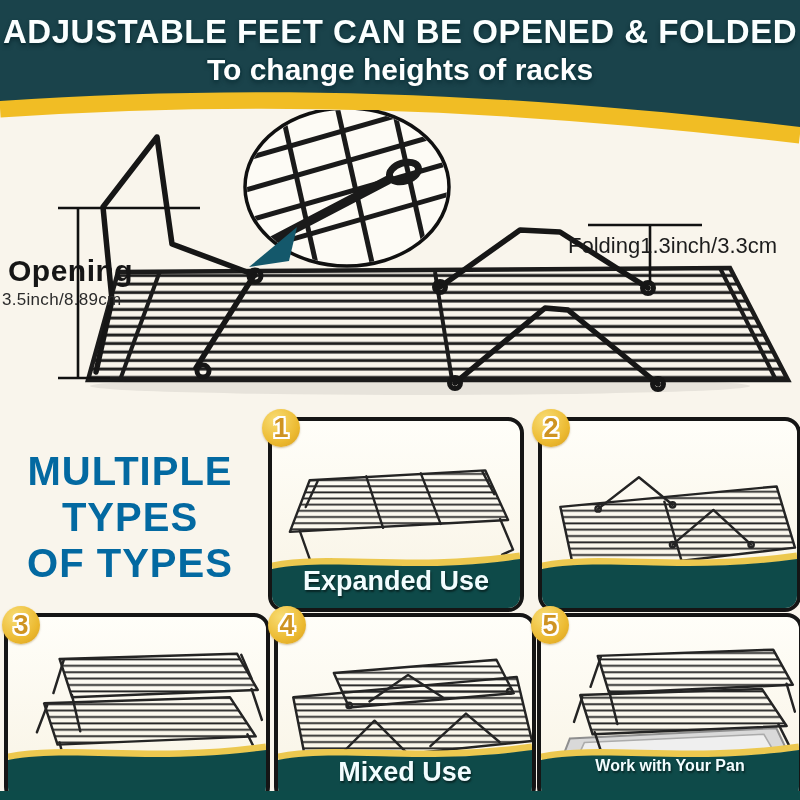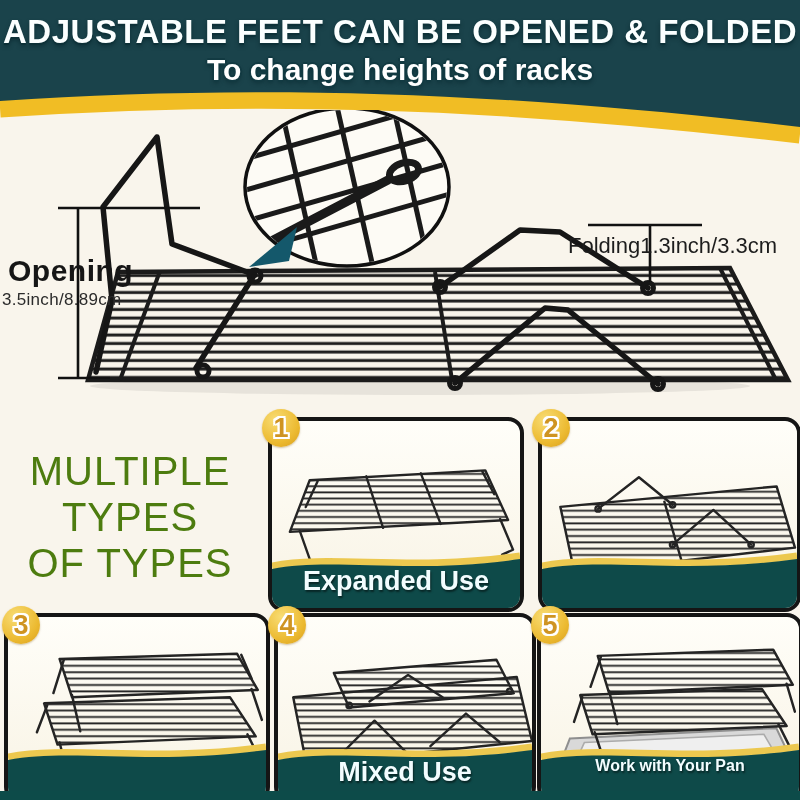--- a/index.html
+++ b/index.html
@@ -33,21 +33,21 @@
   }
   .opening-value{
     position:absolute;top:290px;left:2px;font-size:17px;color:#2b2b2b;letter-spacing:.3px;
   }
   .folding-label{
     position:absolute;top:233px;left:568px;font-size:22px;color:#1d1d1d;white-space:nowrap;
   }
   
   .uses-heading{
     position:absolute;top:448px;left:10px;width:240px;text-align:center;
-    font-size:40px;font-weight:normal;color:#4d7c0f;line-height:46px;letter-spacing:1px;
+    font-size:40px;font-weight:bold;color:#0369a1;line-height:46px;letter-spacing:1px;
   }
   
   .panel{
     position:absolute;border:4px solid #151515;border-radius:16px;
     background:linear-gradient(#fffef9,#f8f3e4);
     overflow:hidden;
   }
   .panel-illu{position:absolute;top:0;left:0;width:100%;height:100%;}
   .panel-banner{position:absolute;left:0;right:0;bottom:0;height:62px;}
   .panel-banner svg{position:absolute;inset:0;width:100%;height:100%;}

